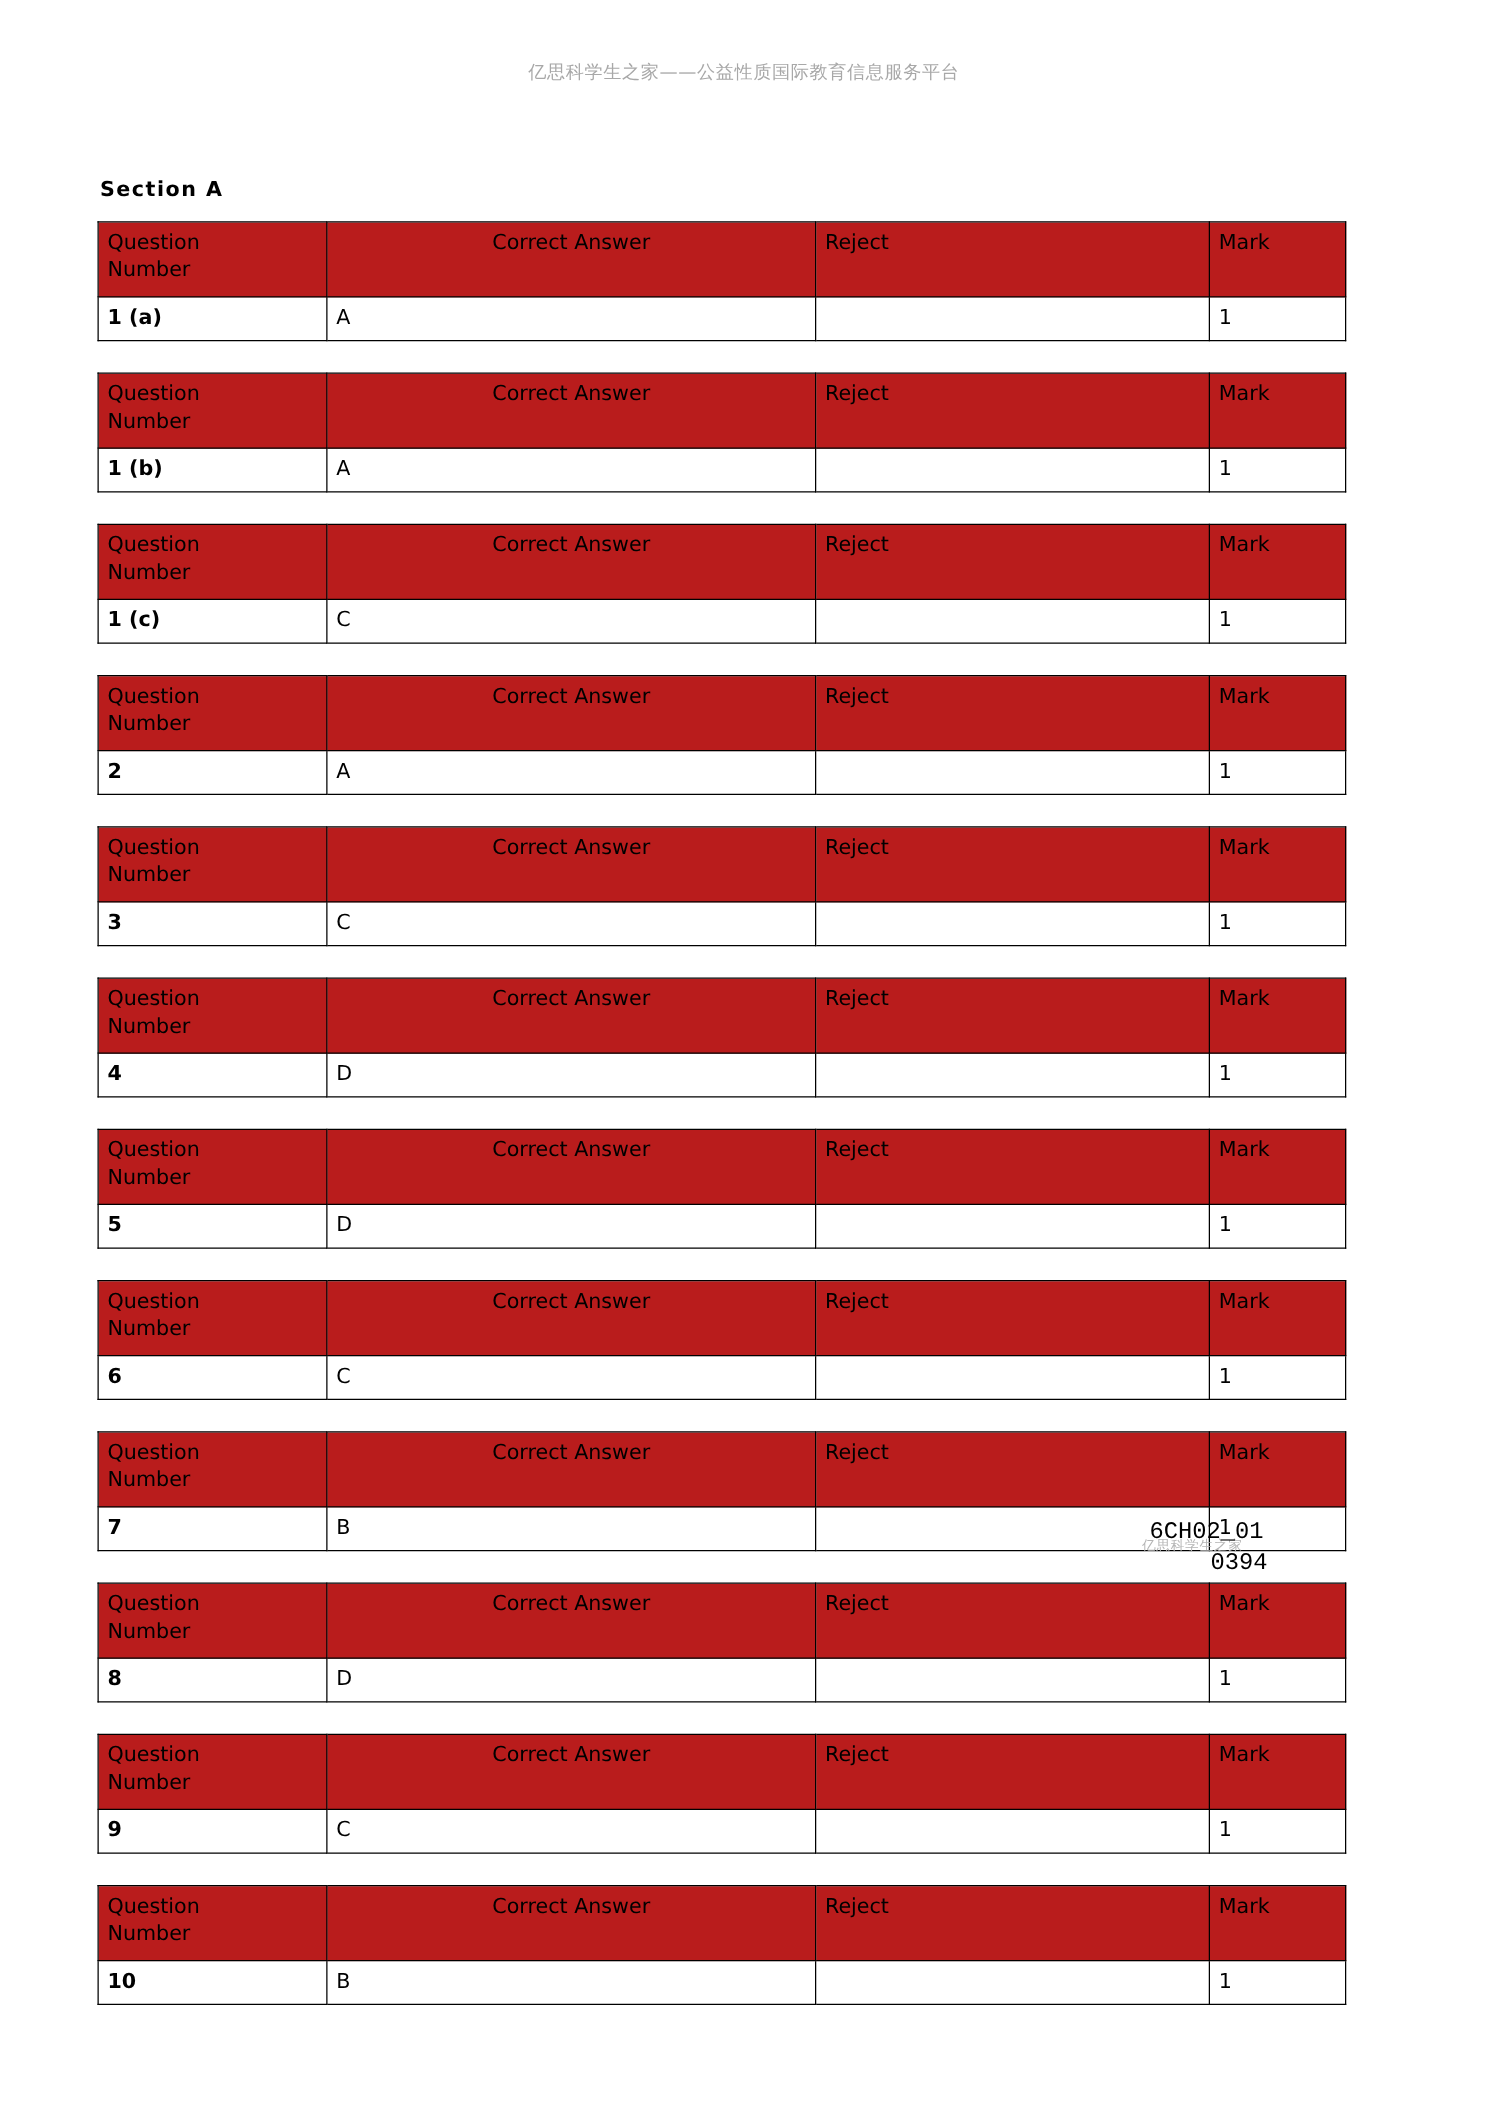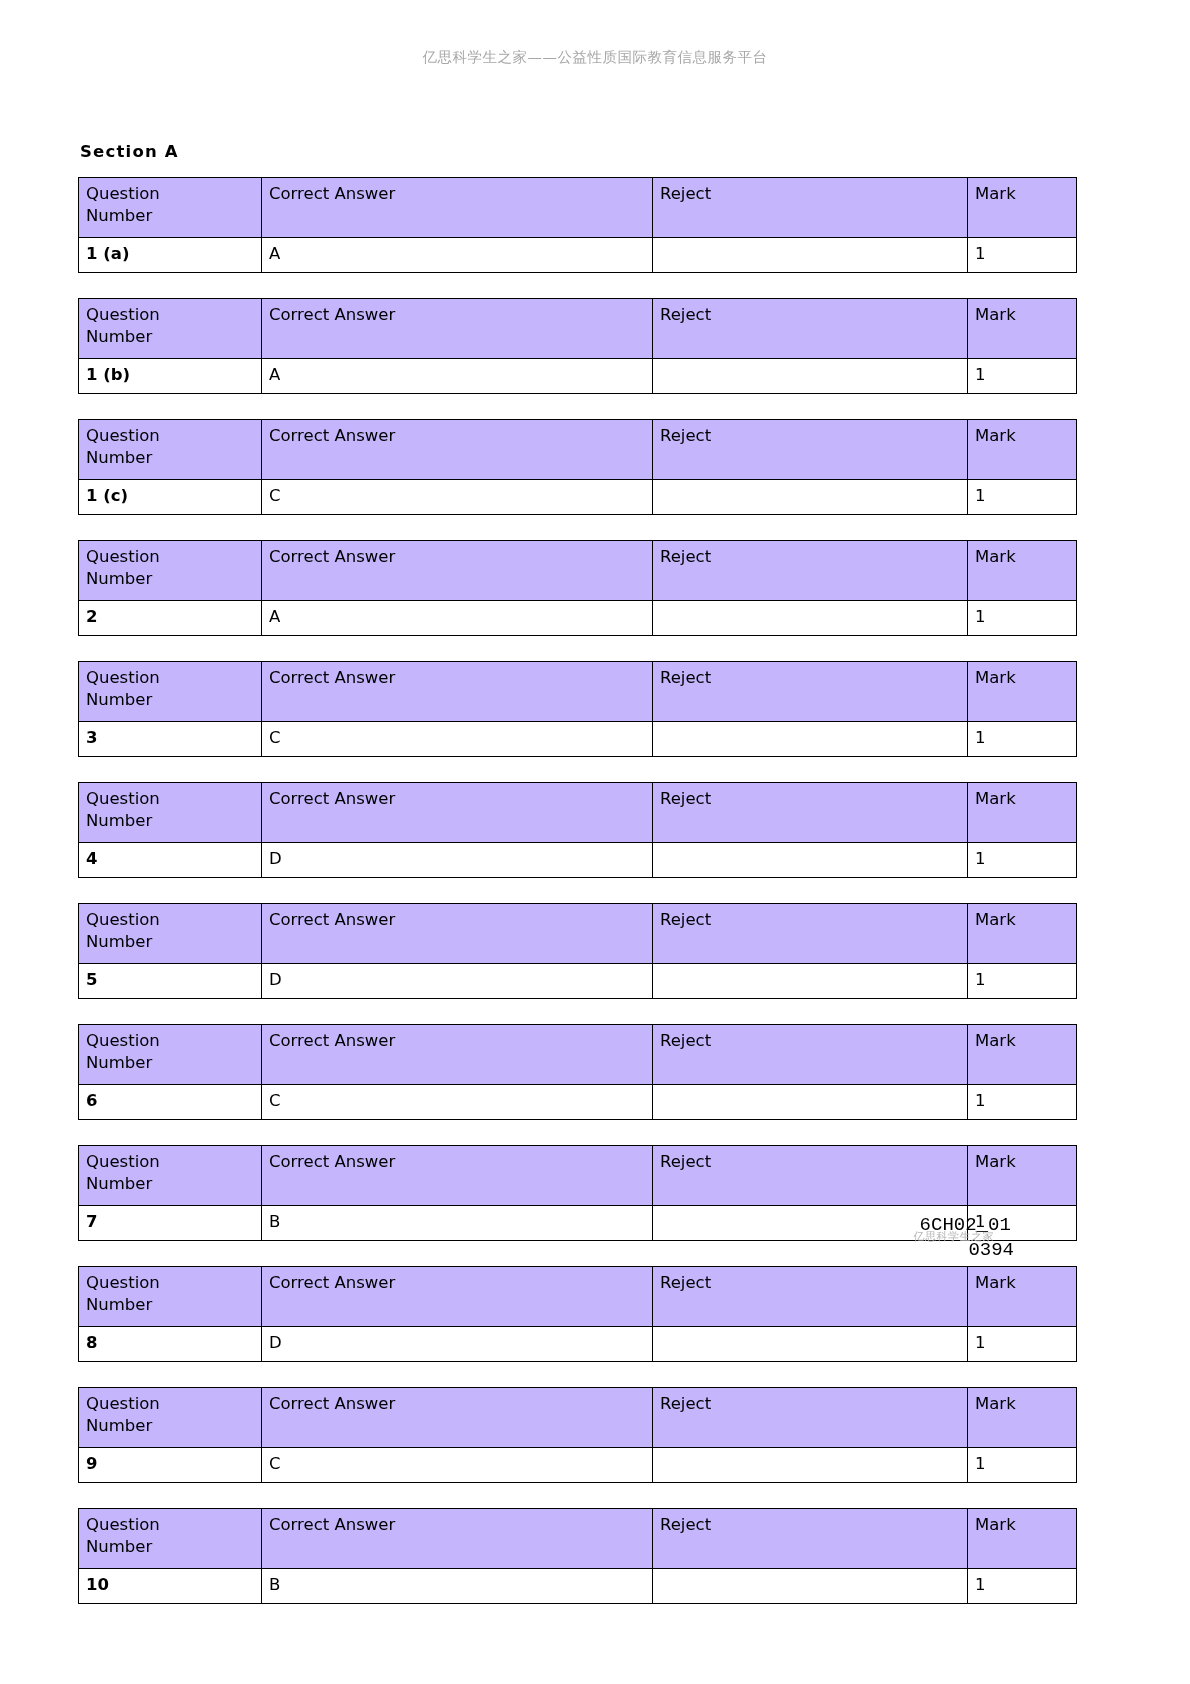--- a/index.html
+++ b/index.html
@@ -54,25 +54,25 @@
   }
   table.qtable td {
     border: 1px solid #000000;
     font-size: 16.5px;
     padding: 5px 7px 6px 7px;
     vertical-align: top;
     line-height: 1.35;
     font-family: "DejaVu Sans", sans-serif;
   }
   .hdr td {
-    background: #c4b5fd;
+    background: #b91c1c;
     height: 48px;
   }
   .hdr td.c1 { width: 168px; }
-  .hdr td.c2 { width: 376px; }
+  .hdr td.c2 { width: 376px; text-align: center; }
   .hdr td.c3 { width: 300px; }
   .hdr td.c4 { width: 94px; margin-left: 24px; }
   .hdr .twoline {
     display: block;
     white-space: pre-line;
   }
   .val td {
     background: #ffffff;
     height: 23px;
     padding-top: 2px;

